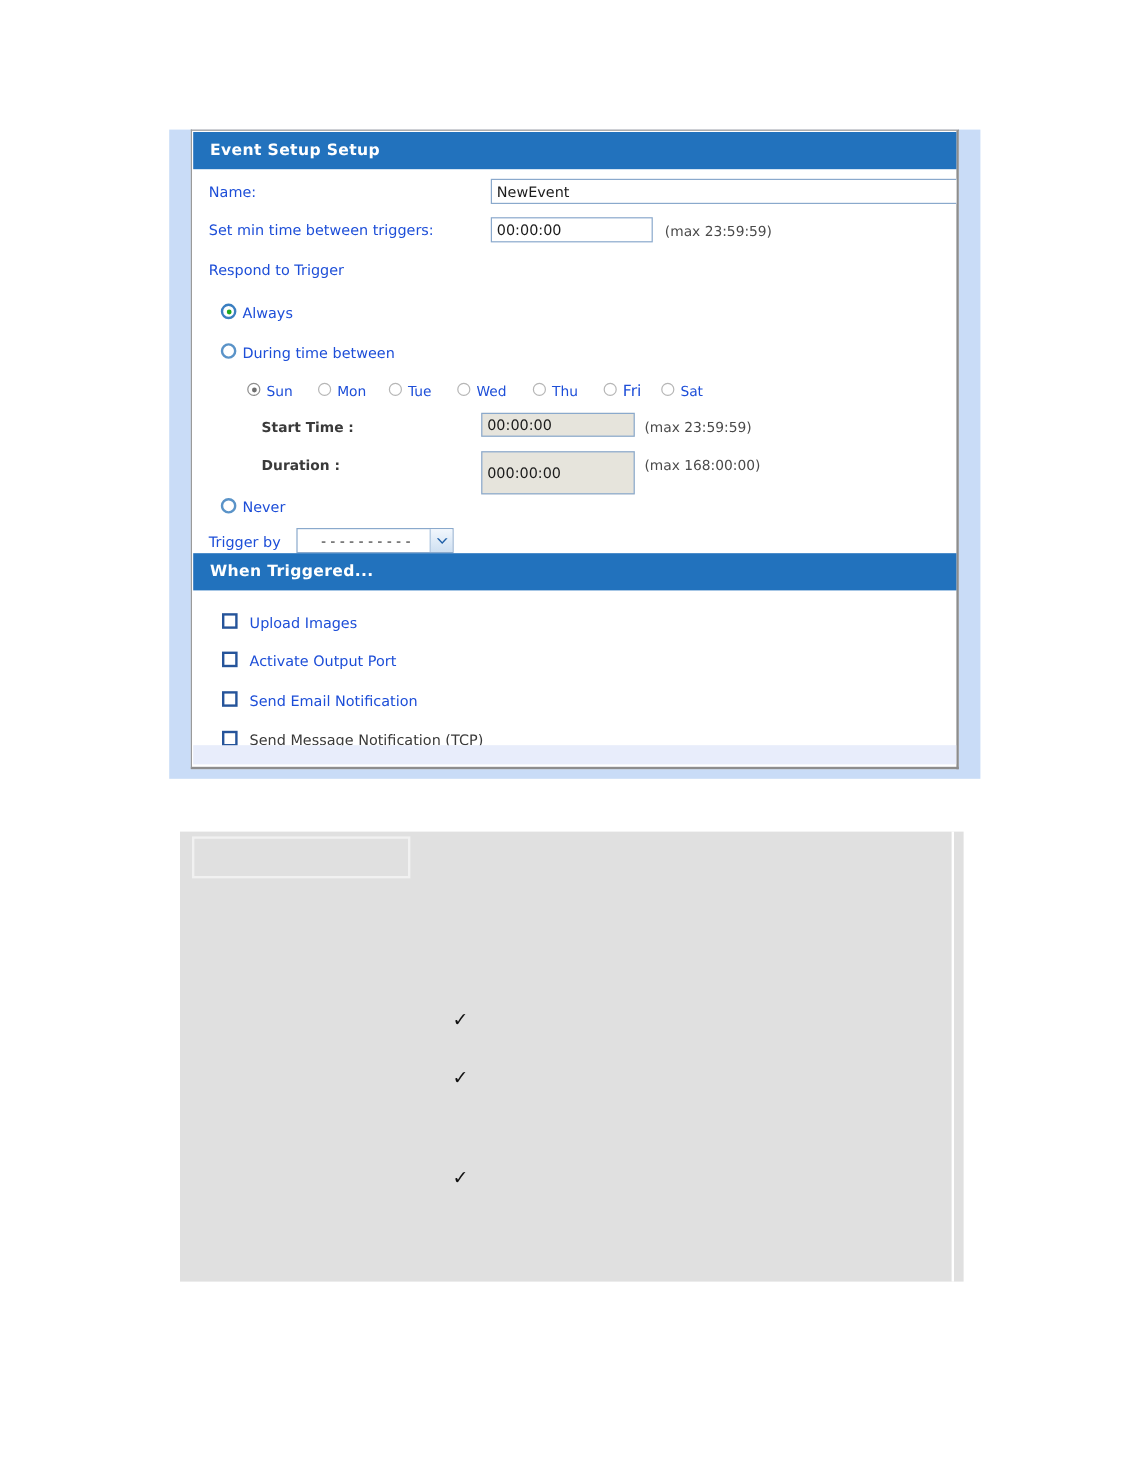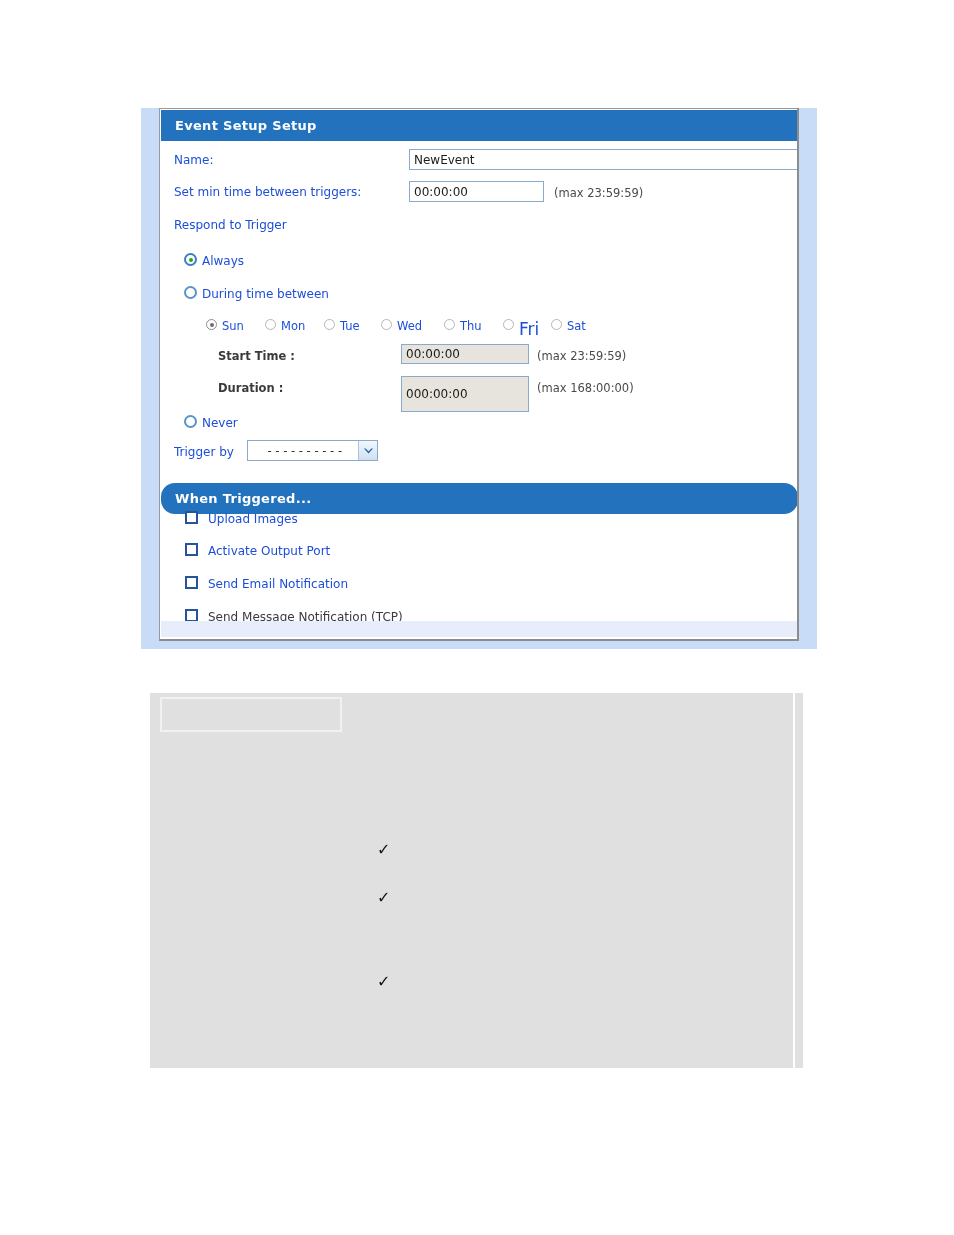--- a/index.html
+++ b/index.html
@@ -58,21 +58,21 @@
     background: #2272bd;
     color: #ffffff;
     font-size: 13px;
     font-weight: bold;
     line-height: 31px;
     padding-left: 14px;
     box-sizing: border-box;
     letter-spacing: 0.3px;
   }
   .section-header.first { top: 1px; }
-  .section-header.second { top: 374px; border-radius: 14px; }
+  .section-header.second { top: 352px; }
 
   
   .lbl {
     position: absolute;
     color: #1d4ed8;
     font-size: 12px;
     white-space: nowrap;
   }
   .lbl-dark {
     position: absolute;
@@ -258,21 +258,21 @@
     <span class="radio small off-gray" style="left:164px; top:210px;"></span>
     <div class="lbl" style="left:180px; top:210px; font-size:11.5px;text-align:center;">Tue</div>
 
     <span class="radio small off-gray" style="left:221px; top:210px;"></span>
     <div class="lbl" style="left:237px; top:210px; font-size:11.5px;">Wed</div>
 
     <span class="radio small off-gray" style="left:284px; top:210px;"></span>
     <div class="lbl" style="left:300px; top:210px; font-size:11.5px;">Thu</div>
 
     <span class="radio small off-gray" style="left:343px; top:210px;"></span>
-    <div class="lbl" style="left:359px; top:210px; font-size:17px;">Fri</div>
+    <div class="lbl" style="left:359px; top:210px; font-size:13px;">Fri</div>
 
     <span class="radio small off-gray" style="left:391px; top:210px;"></span>
     <div class="lbl" style="left:407px; top:210px; font-size:11.5px;">Sat</div>
 
     <div class="lbl-dark" style="left:58px; top:240px; font-size:11.5px; font-weight:bold; color:#3a3a3a;">Start Time :</div>
     <input class="txt disabled" type="text" style="left: 241px; top: 235px; width: 128px; height: 20px;" readonly="" value="00:00:00">
     <div class="hint" style="left:377px; top:240px;">(max 23:59:59)</div>
 
     <div class="lbl-dark" style="left:58px; top:272px; font-size:11.5px; font-weight:bold; color:#3a3a3a;">Duration :</div>
     <input class="txt disabled" type="text" style="left: 241px; top: 267px; width: 128px; height: 36px;" readonly="" value="000:00:00">

